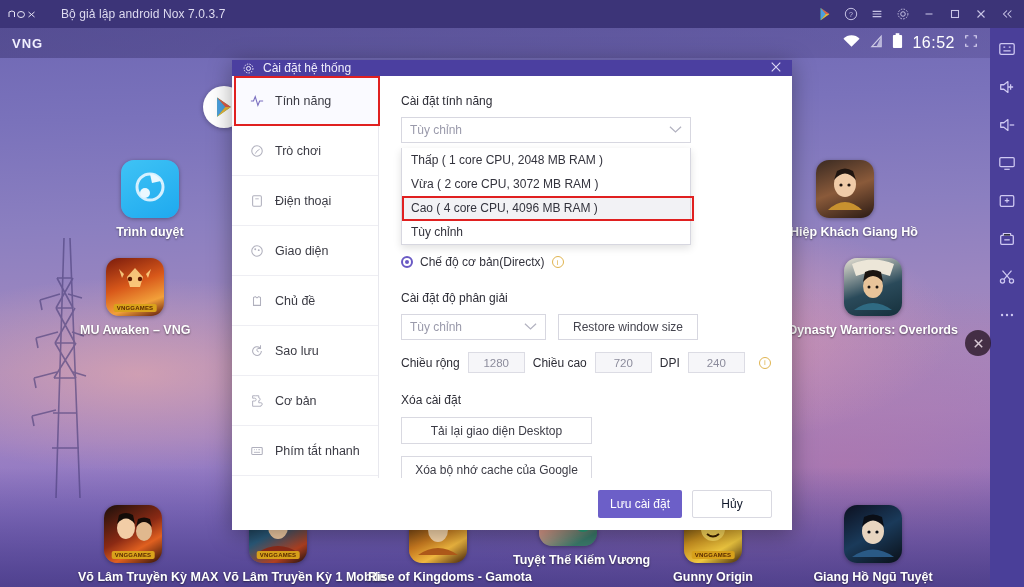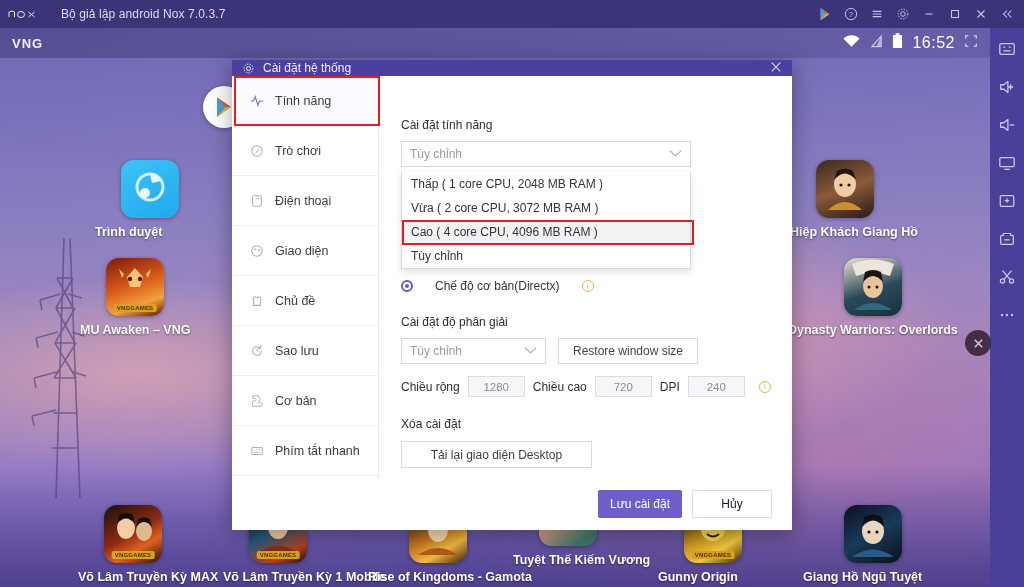--- a/index.html
+++ b/index.html
@@ -52,21 +52,21 @@
 
   
   #toolbar-right {
     position:absolute; right:0; top:28px; width:34px; height:559px;
     background:#4a3f99; display:flex; flex-direction:column; align-items:center;
     padding-top:10px; gap:16px;
   }
   .tool-ico { width:22px; height:22px; display:flex; align-items:center; justify-content:center; cursor:pointer; color:#cfc9f2; }
 
   
-  .desk-icon { position:absolute; width:110px; cursor:pointer; }
+  .desk-icon { position:absolute; width:110px; text-align:center; cursor:pointer; }
   .desk-icon .ic {
     width:58px; height:58px; margin:0 auto 7px; border-radius:13px;
     box-shadow:0 1px 4px rgba(0,0,0,.35); overflow:hidden; position:relative;
   }
   .desk-icon .lb {
     color:#fff; font-size:12.5px; font-weight:bold; text-shadow:0 1px 2px rgba(0,0,0,.5);
     white-space:nowrap;
   }
   .badge-vng {
     position:absolute; left:50%; transform:translateX(-50%); bottom:4px;
@@ -108,21 +108,21 @@
     height:50px; display:flex; align-items:center; padding-left:18px; gap:11px;
     border-bottom:1px solid #eeeef3; font-size:12.5px; color:#3b3b44; cursor:pointer;
   }
   .side-item .sico { width:14px; height:14px; color:#9b9bab; display:flex; align-items:center; justify-content:center; }
   .side-item.active { background:#fafaff; }
   #side-highlight {
     position:absolute; left:2px; top:0px; width:146px; height:50px;
     border:2px solid #e02020; pointer-events:none;
   }
 
-  #dlg-main { flex:1; padding:18px 4px 0 22px; position:relative;margin-top:24px; }
+  #dlg-main { flex:1; padding:18px 4px 0 22px; position:relative; }
   .sec-label { font-size:12px; color:#2d2d36; margin-bottom:9px; }
   .sec-label.sp { margin-top:22px; }
 
   .combo {
     width:290px; height:26px; border:1px solid #d7d7e0; background:#fff;
     display:flex; align-items:center; padding:0 8px; font-size:12px; color:#9a9aab;
     cursor:pointer; position:relative;
   }
   .combo .chev { margin-left:auto; color:#b2b2c0; font-size:10px; }
 
@@ -131,21 +131,21 @@
     background:#fff; border:1px solid #d7d7e0; border-top:none;
     box-shadow:0 3px 8px rgba(0,0,0,.12); z-index:8;
   }
   .dd-opt { height:24px; display:flex; align-items:center; padding-left:9px; font-size:12px; color:#33333d; cursor:pointer; }
   .dd-opt.hl { background:#f2f2f5; }
   #dd-highlight {
     position:absolute; left:0px; top:48px; width:292px; height:25px;
     border:2px solid #e02020; pointer-events:none; z-index:9;
   }
 
-  .radio-row { display:flex; align-items:center; gap:22px; margin-top:9px; font-size:12px; color:#33333d; }
+  .radio-row { display:flex; align-items:center; gap:7px; margin-top:9px; font-size:12px; color:#33333d; }
   .radio {
     width:12px; height:12px; border-radius:50%; border:2px solid #6a5ac4;
     display:inline-block; position:relative; background:#fff;
   }
   .radio.on::after {
     content:''; position:absolute; left:2px; top:2px; width:4px; height:4px;
     border-radius:50%; background:#6a5ac4;
   }
   .info-i {
     width:12px; height:12px; border-radius:50%; border:1px solid #e0b450;

